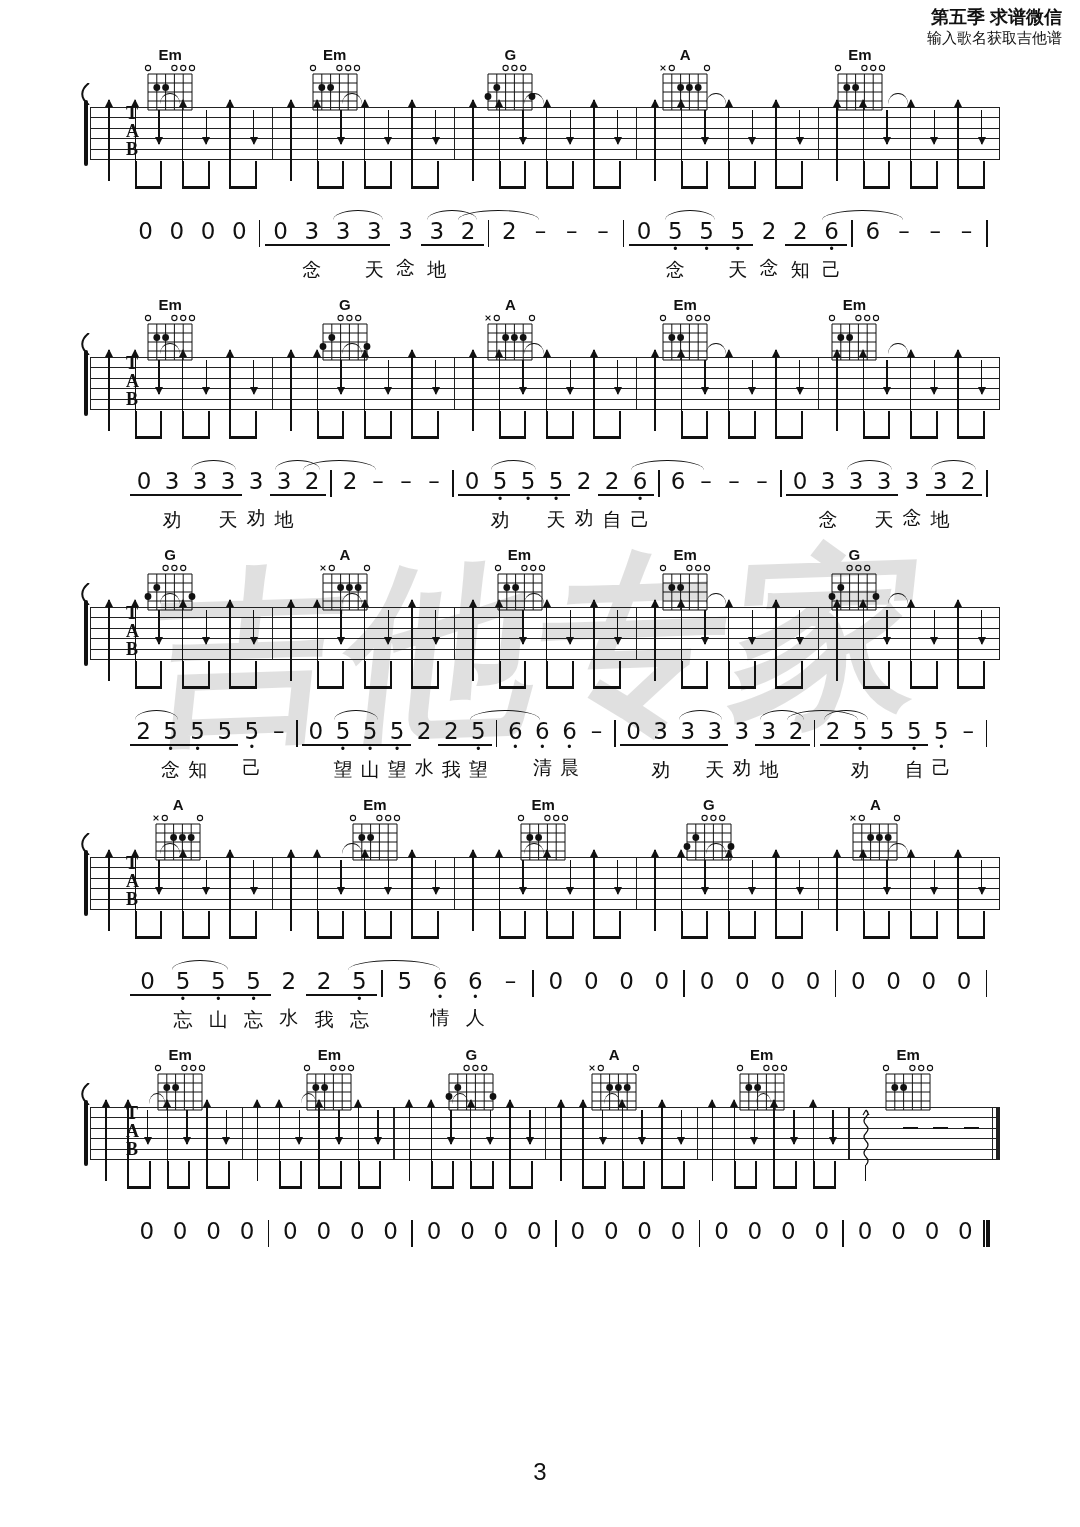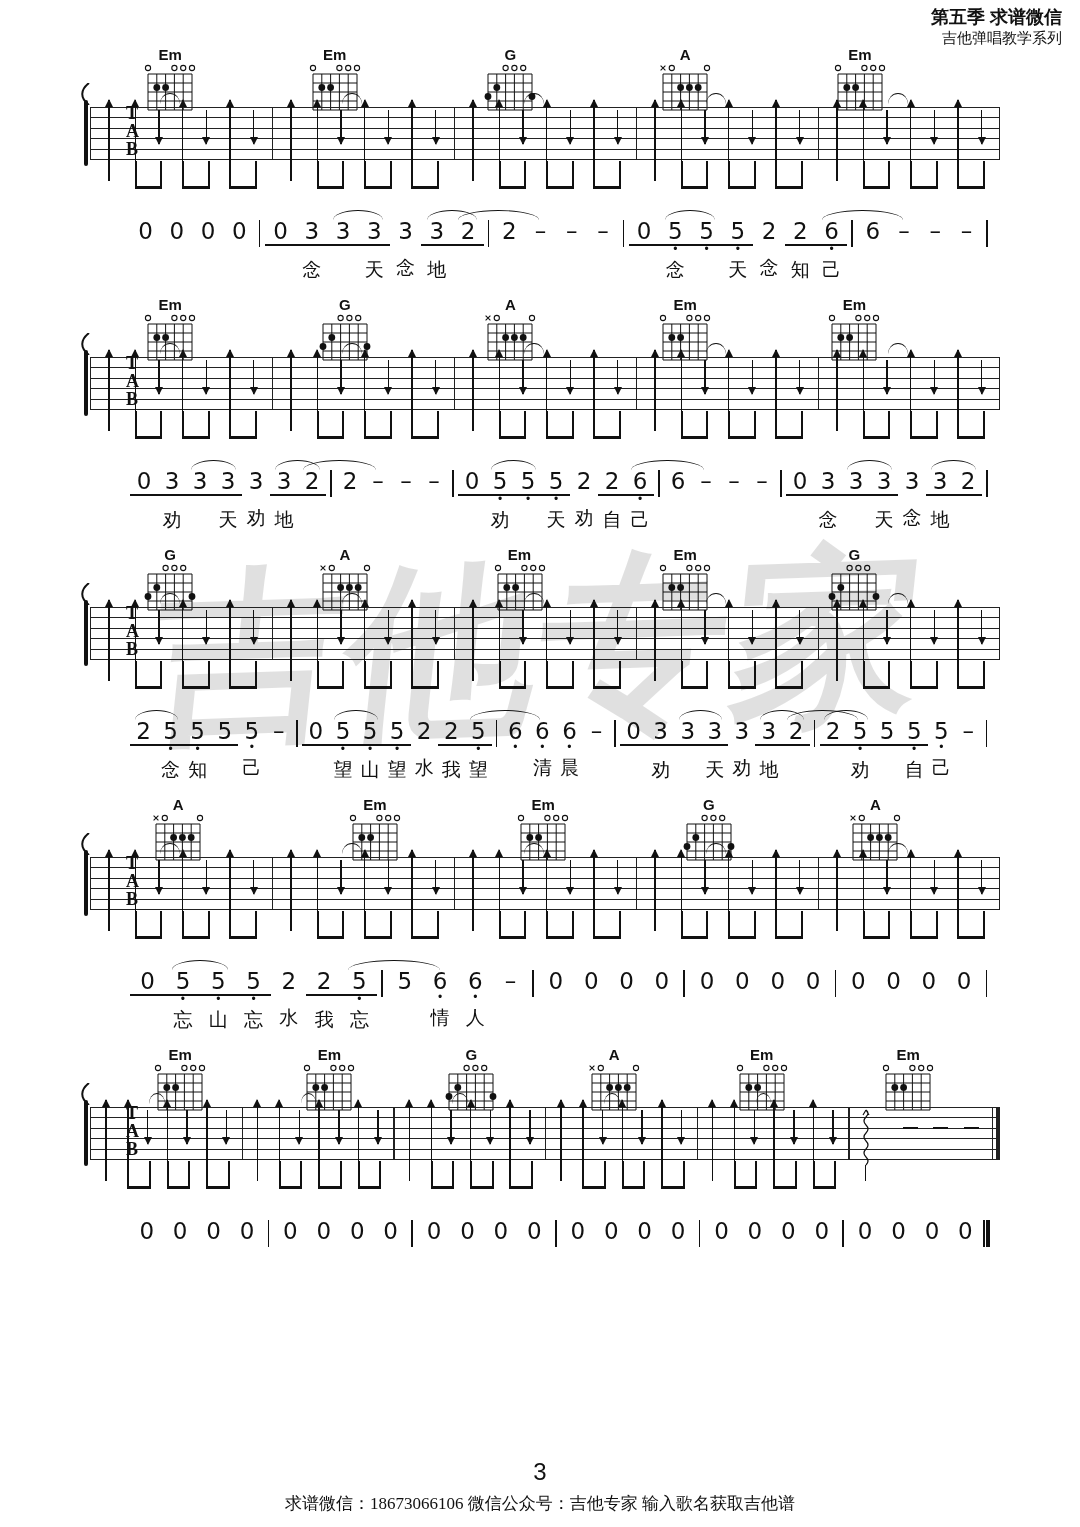--- a/index.html
+++ b/index.html
@@ -60,21 +60,21 @@
   .pageno{position:absolute;top:1458px;left:0;width:100%;text-align:center;font-size:24px;z-index:3;}
   .contact{position:absolute;top:1492px;left:0;width:100%;text-align:center;font-size:17px;
       font-family:"Liberation Serif",serif;z-index:3;}
 </style>
 </head>
 <body>
 
 <div class="page">
   <div class="hdr">
     <div class="l1">第五季 求谱微信</div>
-    <div class="l2">吉他弹唱教学系列</div>
+    <div class="l2">输入歌名获取吉他谱</div>
   </div>
 
   <div class="wm">
     <div class="wm-cn">吉他专家</div>
   </div>
 
   <div id="score">
       <div class="system" style="top: 48px;">
         <div class="chordrow">
           <div class="chord" style="left:calc(8.8% - 28px)"><div class="cname">Em</div><svg class="cdia" width="56" height="50" viewBox="0 0 56 50">
@@ -1726,14 +1726,13 @@
             <span class="num">0</span>
             <div class="oct"></div>
             <div class="lyr"></div>
           </div>
           <div class="cellbar dbl"></div>
         </div>
       </div>
     </div>
 
   <div class="pageno">3</div>
-  <div class="contact">求谱微信：18673066106 微信公众号：吉他专家 输入歌名获取吉他谱</div>
 </div>
 
 </body></html>

